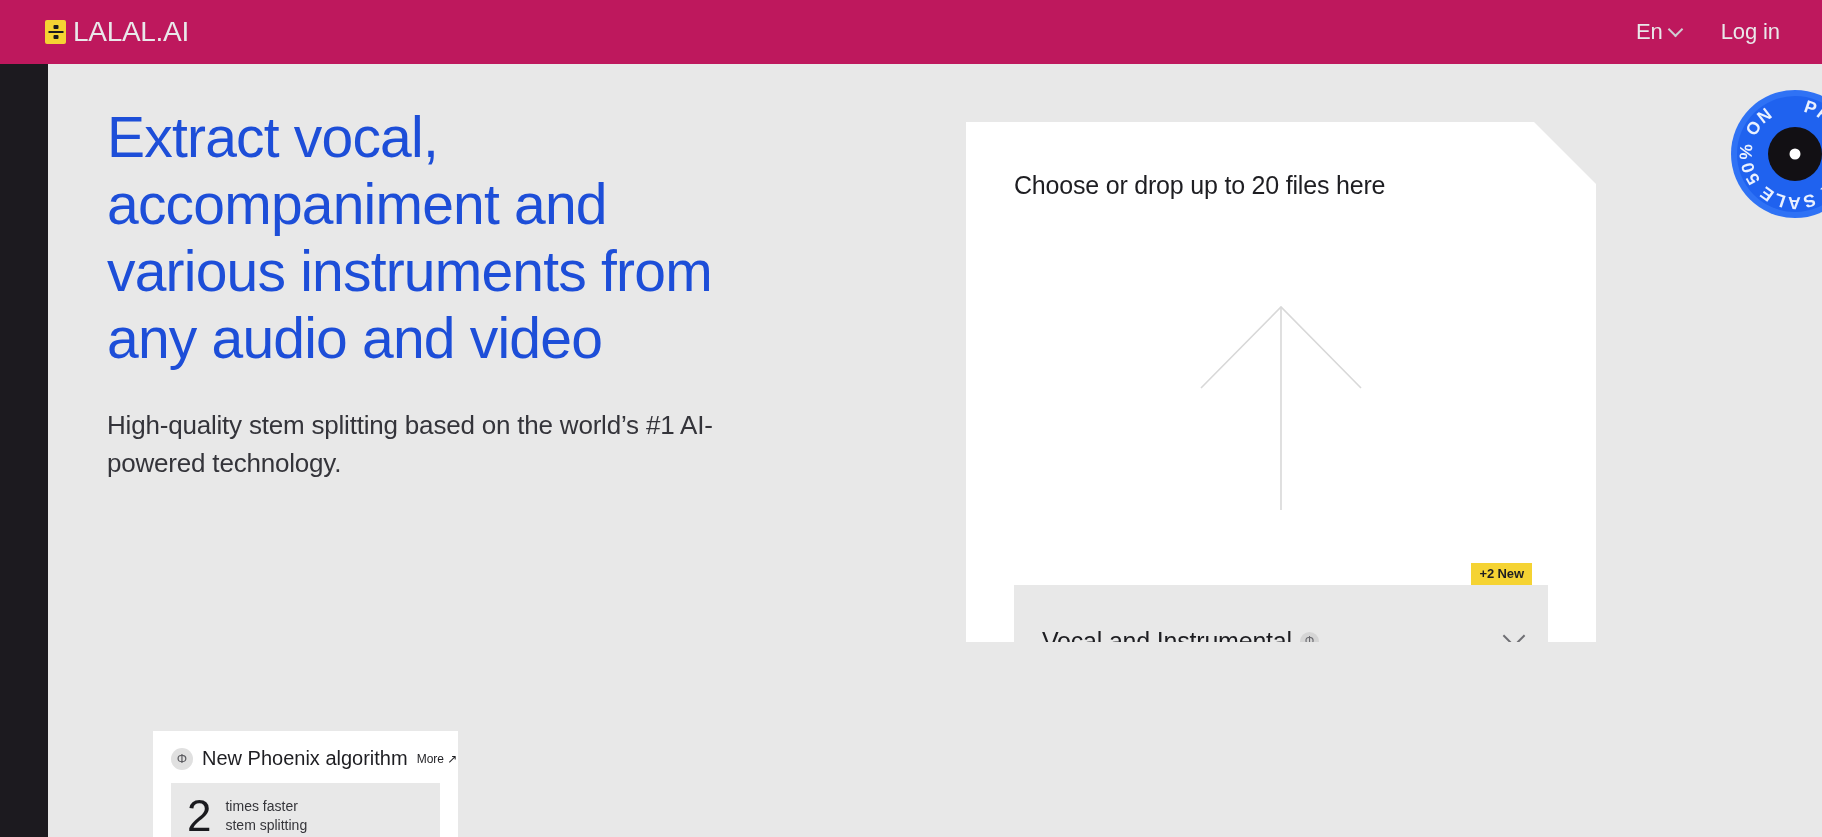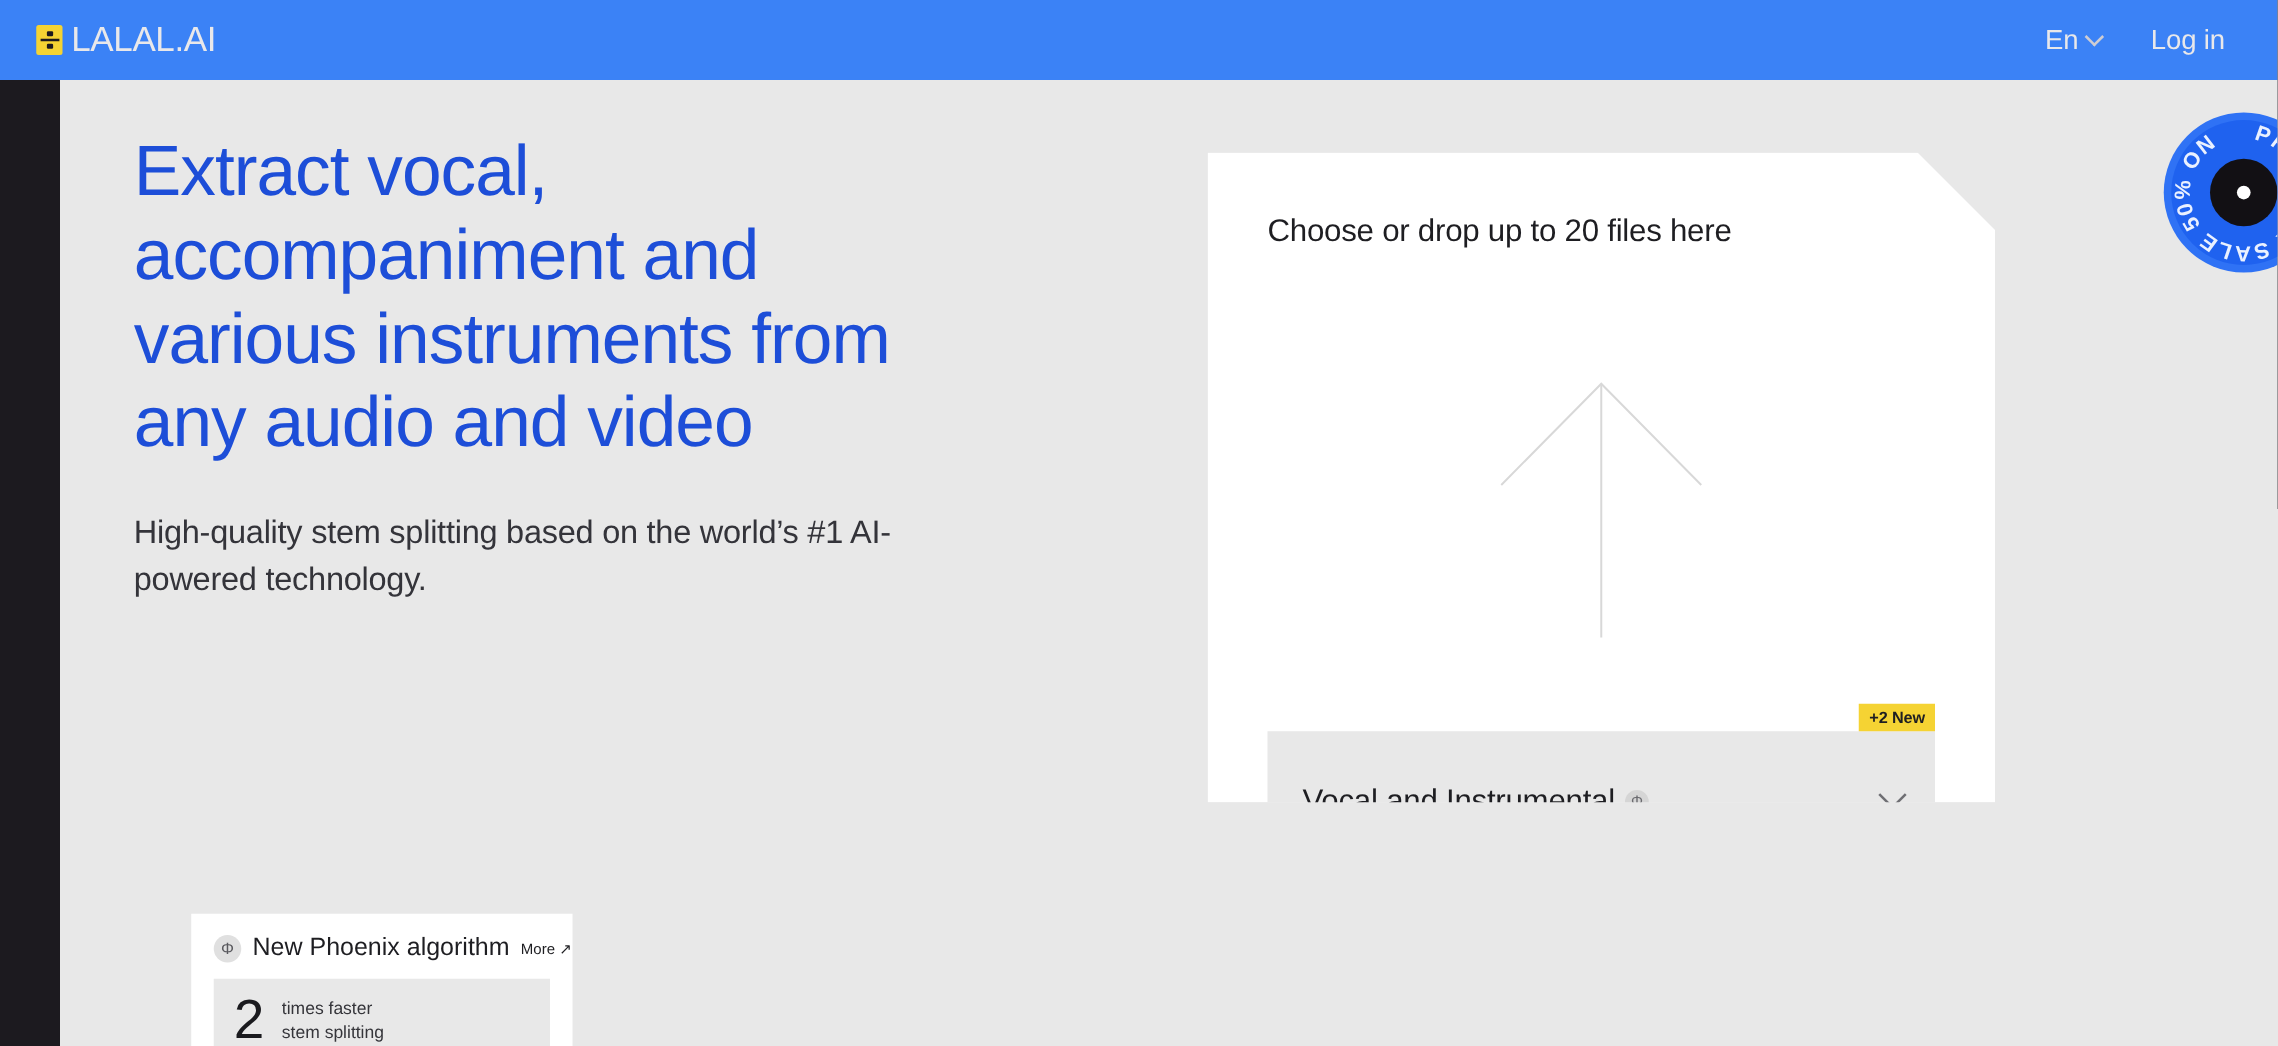--- a/index.html
+++ b/index.html
@@ -15,24 +15,24 @@
     background: #1c1a1f;
     position: relative;
   }
 
   
   .topbar {
     position: absolute;
     top: 0; left: 0;
     width: 1822px;
     height: 64px;
-    background: #3b82f6;
-    display: flex;
-    align-items: center;
-    padding: 0 42px 0 29px;
+    background: #be185d;
+    display: flex;
+    align-items: center;
+    padding: 0 42px 0 45px;
     z-index: 30;
   }
 
   .brand {
     display: flex;
     align-items: center;
     gap: 7px;
     margin-right: 30px;
     cursor: pointer;
   }
@@ -240,21 +240,21 @@
   }
   .select-chev {
     margin-left: auto;
     width: 16px; height: 16px;
     border-right: 2.5px solid #6e6e73;
     border-bottom: 2.5px solid #6e6e73;
     transform: translateY(-5px) rotate(45deg);
   }
   .new-tag {
     position: absolute;
-    right: 0;
+    right: 16px;
     top: -22px;
     background: #f5d333;
     color: #1e1e22;
     font-size: 13px;
     font-weight: 700;
     padding: 3px 8px 4px 8px;
     letter-spacing: -0.1px;
   }
 
   .cta {

